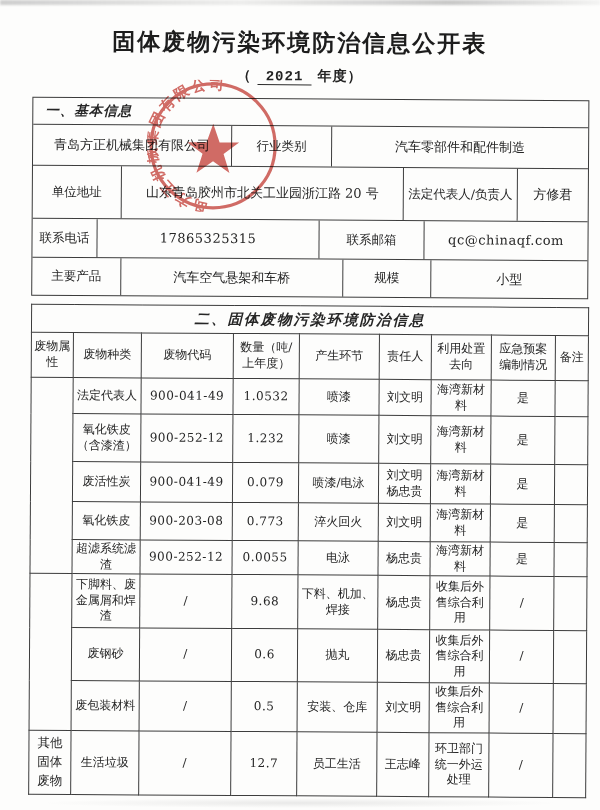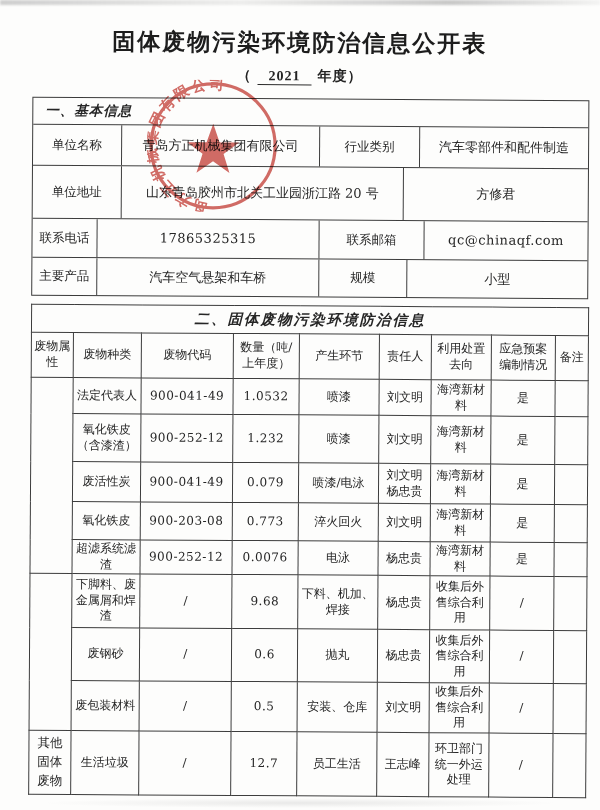--- a/index.html
+++ b/index.html
@@ -26,21 +26,21 @@
     margin-top:27px;text-align:center;
     font-size:23px;font-weight:bold;letter-spacing:2px;color:#1d1d1d;
   }
   .doc-subtitle{
     margin-top:9px;text-align:center;
     font-size:14px;font-weight:bold;color:#232323;letter-spacing:1px;
   }
   .doc-subtitle .year{
     display:inline-block;min-width:44px;text-align:center;
     border-bottom:1.4px solid #2b2b2b;padding:0 5px;
-    font-family:Liberation Serif, serif;
+    font-family:Liberation Mono, monospace;
   }
   
   .tbl1{
     margin:13px 0 0 33px;width:557px;
     border:1.6px solid #3b3b3b;box-sizing:border-box;
     font-size:13px;
   }
   .tbl1 .sec-row{
     height:26px;display:flex;align-items:center;
     padding-left:12px;box-sizing:border-box;
@@ -93,41 +93,41 @@
   <div class="doc-subtitle">
     <span>（</span>
     <span class="year">2021</span>
     <span>年度）</span>
   </div>
 
   <div class="tbl1">
     <div class="sec-row">一、基本信息</div>
 
     <div class="row r-h40">
-      <div class="cell lab" style="width:88px">单位名称</div>
       <div class="cell" style="width:198px">青岛方正机械集团有限公司</div>
       <div class="cell lab" style="width:100px">行业类别</div>
       <div class="cell" style="flex:1">汽车零部件和配件制造</div>
     </div>
 
     <div class="row r-h52">
       <div class="cell lab" style="width:88px">单位地址</div>
       <div class="cell" style="width:282px">山东青岛胶州市北关工业园浙江路 20 号</div>
+      <div class="cell lab" style="width:114px">法定代表人/负责人</div>
       <div class="cell" style="flex:1">方修君</div>
     </div>
 
     <div class="row r-h38">
       <div class="cell lab" style="width:64px">联系电话</div>
       <div class="cell mono-num" style="width:222px">17865325315</div>
       <div class="cell lab" style="width:105px">联系邮箱</div>
       <div class="cell mono-num" style="flex:1">qc@chinaqf.com</div>
     </div>
 
     <div class="row r-h37">
-      <div class="cell lab" style="width:64px">主要产品</div>
+      <div class="cell lab" style="width:88px">主要产品</div>
       <div class="cell" style="width:222px">汽车空气悬架和车桥</div>
       <div class="cell lab" style="width:88px">规模</div>
       <div class="cell" style="flex:1">小型</div>
     </div>
   </div>
 
   <table class="tbl2">
     <colgroup>
       <col style="width:42px">
         <col style="width:68px">
@@ -192,21 +192,21 @@
       <td class="mono-num">0.773</td>
       <td>淬火回火</td>
       <td>刘文明</td>
       <td>海湾新材料</td>
       <td>是</td>
       <td></td>
     </tr>
     <tr class="h34">
       <td>超滤系统滤渣</td>
       <td class="mono-num">900-252-12</td>
-      <td class="mono-num">0.0076</td>
+      <td class="mono-num">0.0055</td>
       <td>电泳</td>
       <td>杨忠贵</td>
       <td>海湾新材料</td>
       <td>是</td>
       <td></td>
     </tr>
 
     <tr class="h56">
       <td rowspan="3"><span class="vert1">一般固废</span></td>
       <td>下脚料、废金属屑和焊渣</td>

